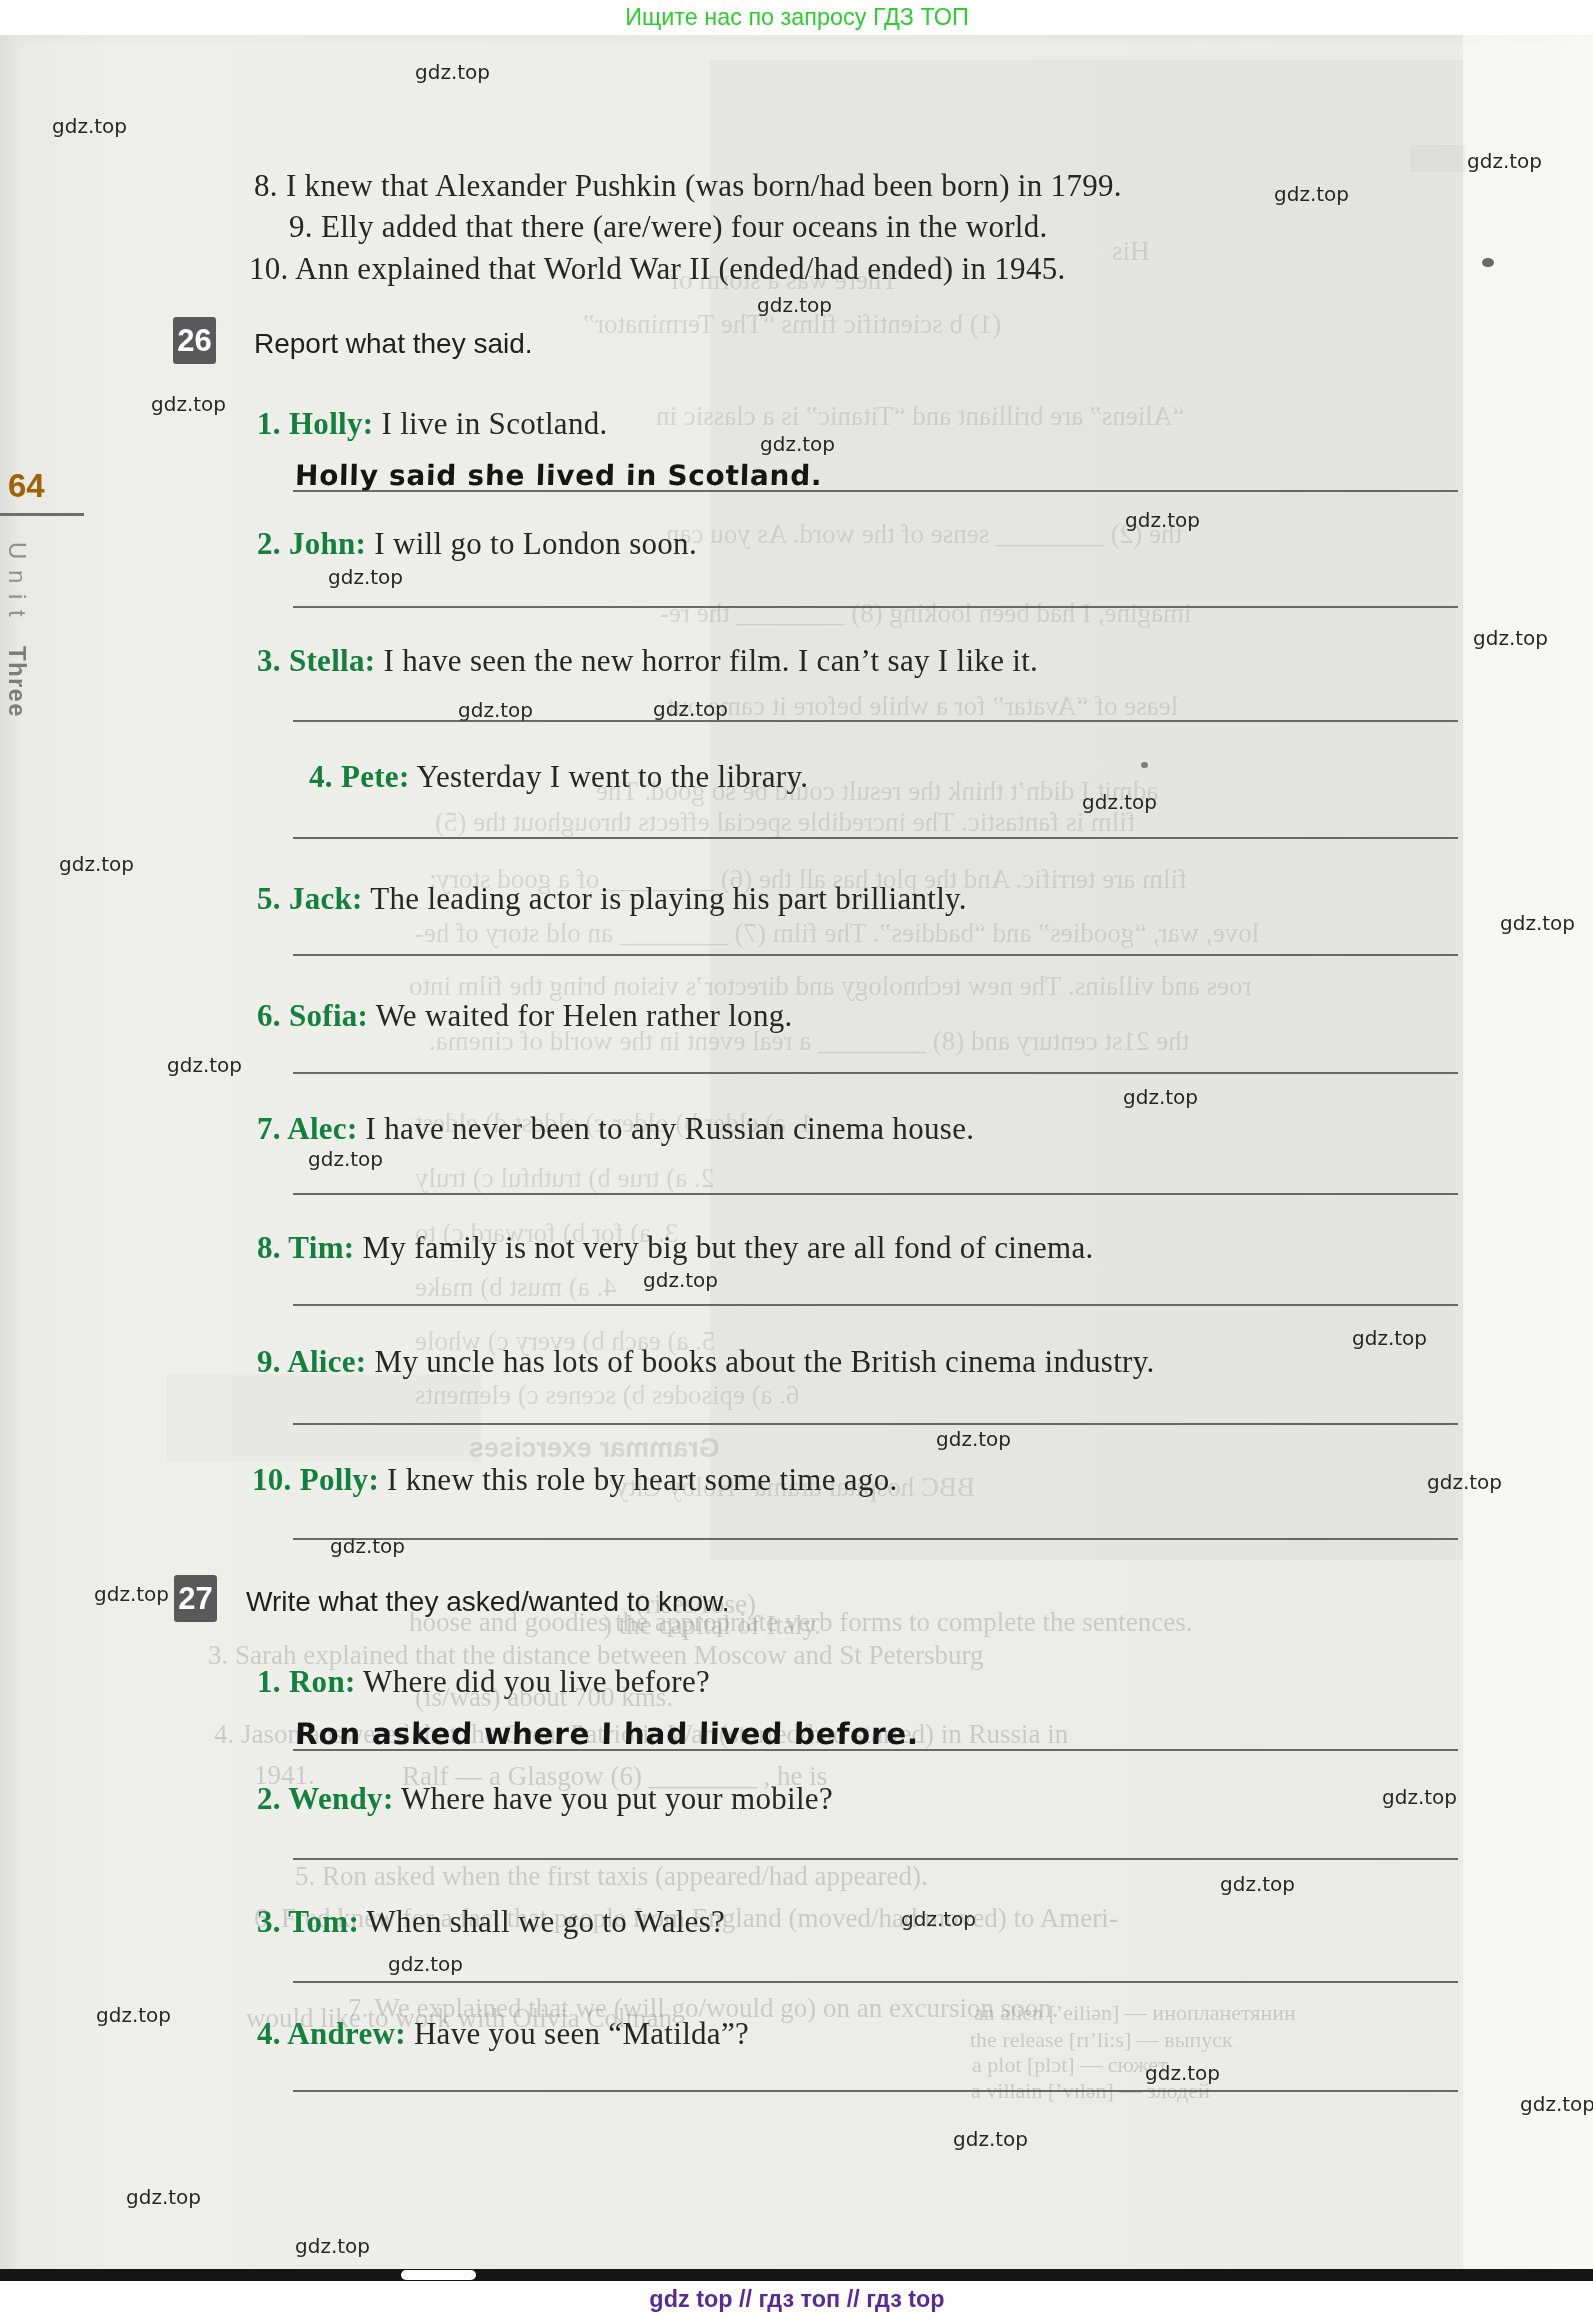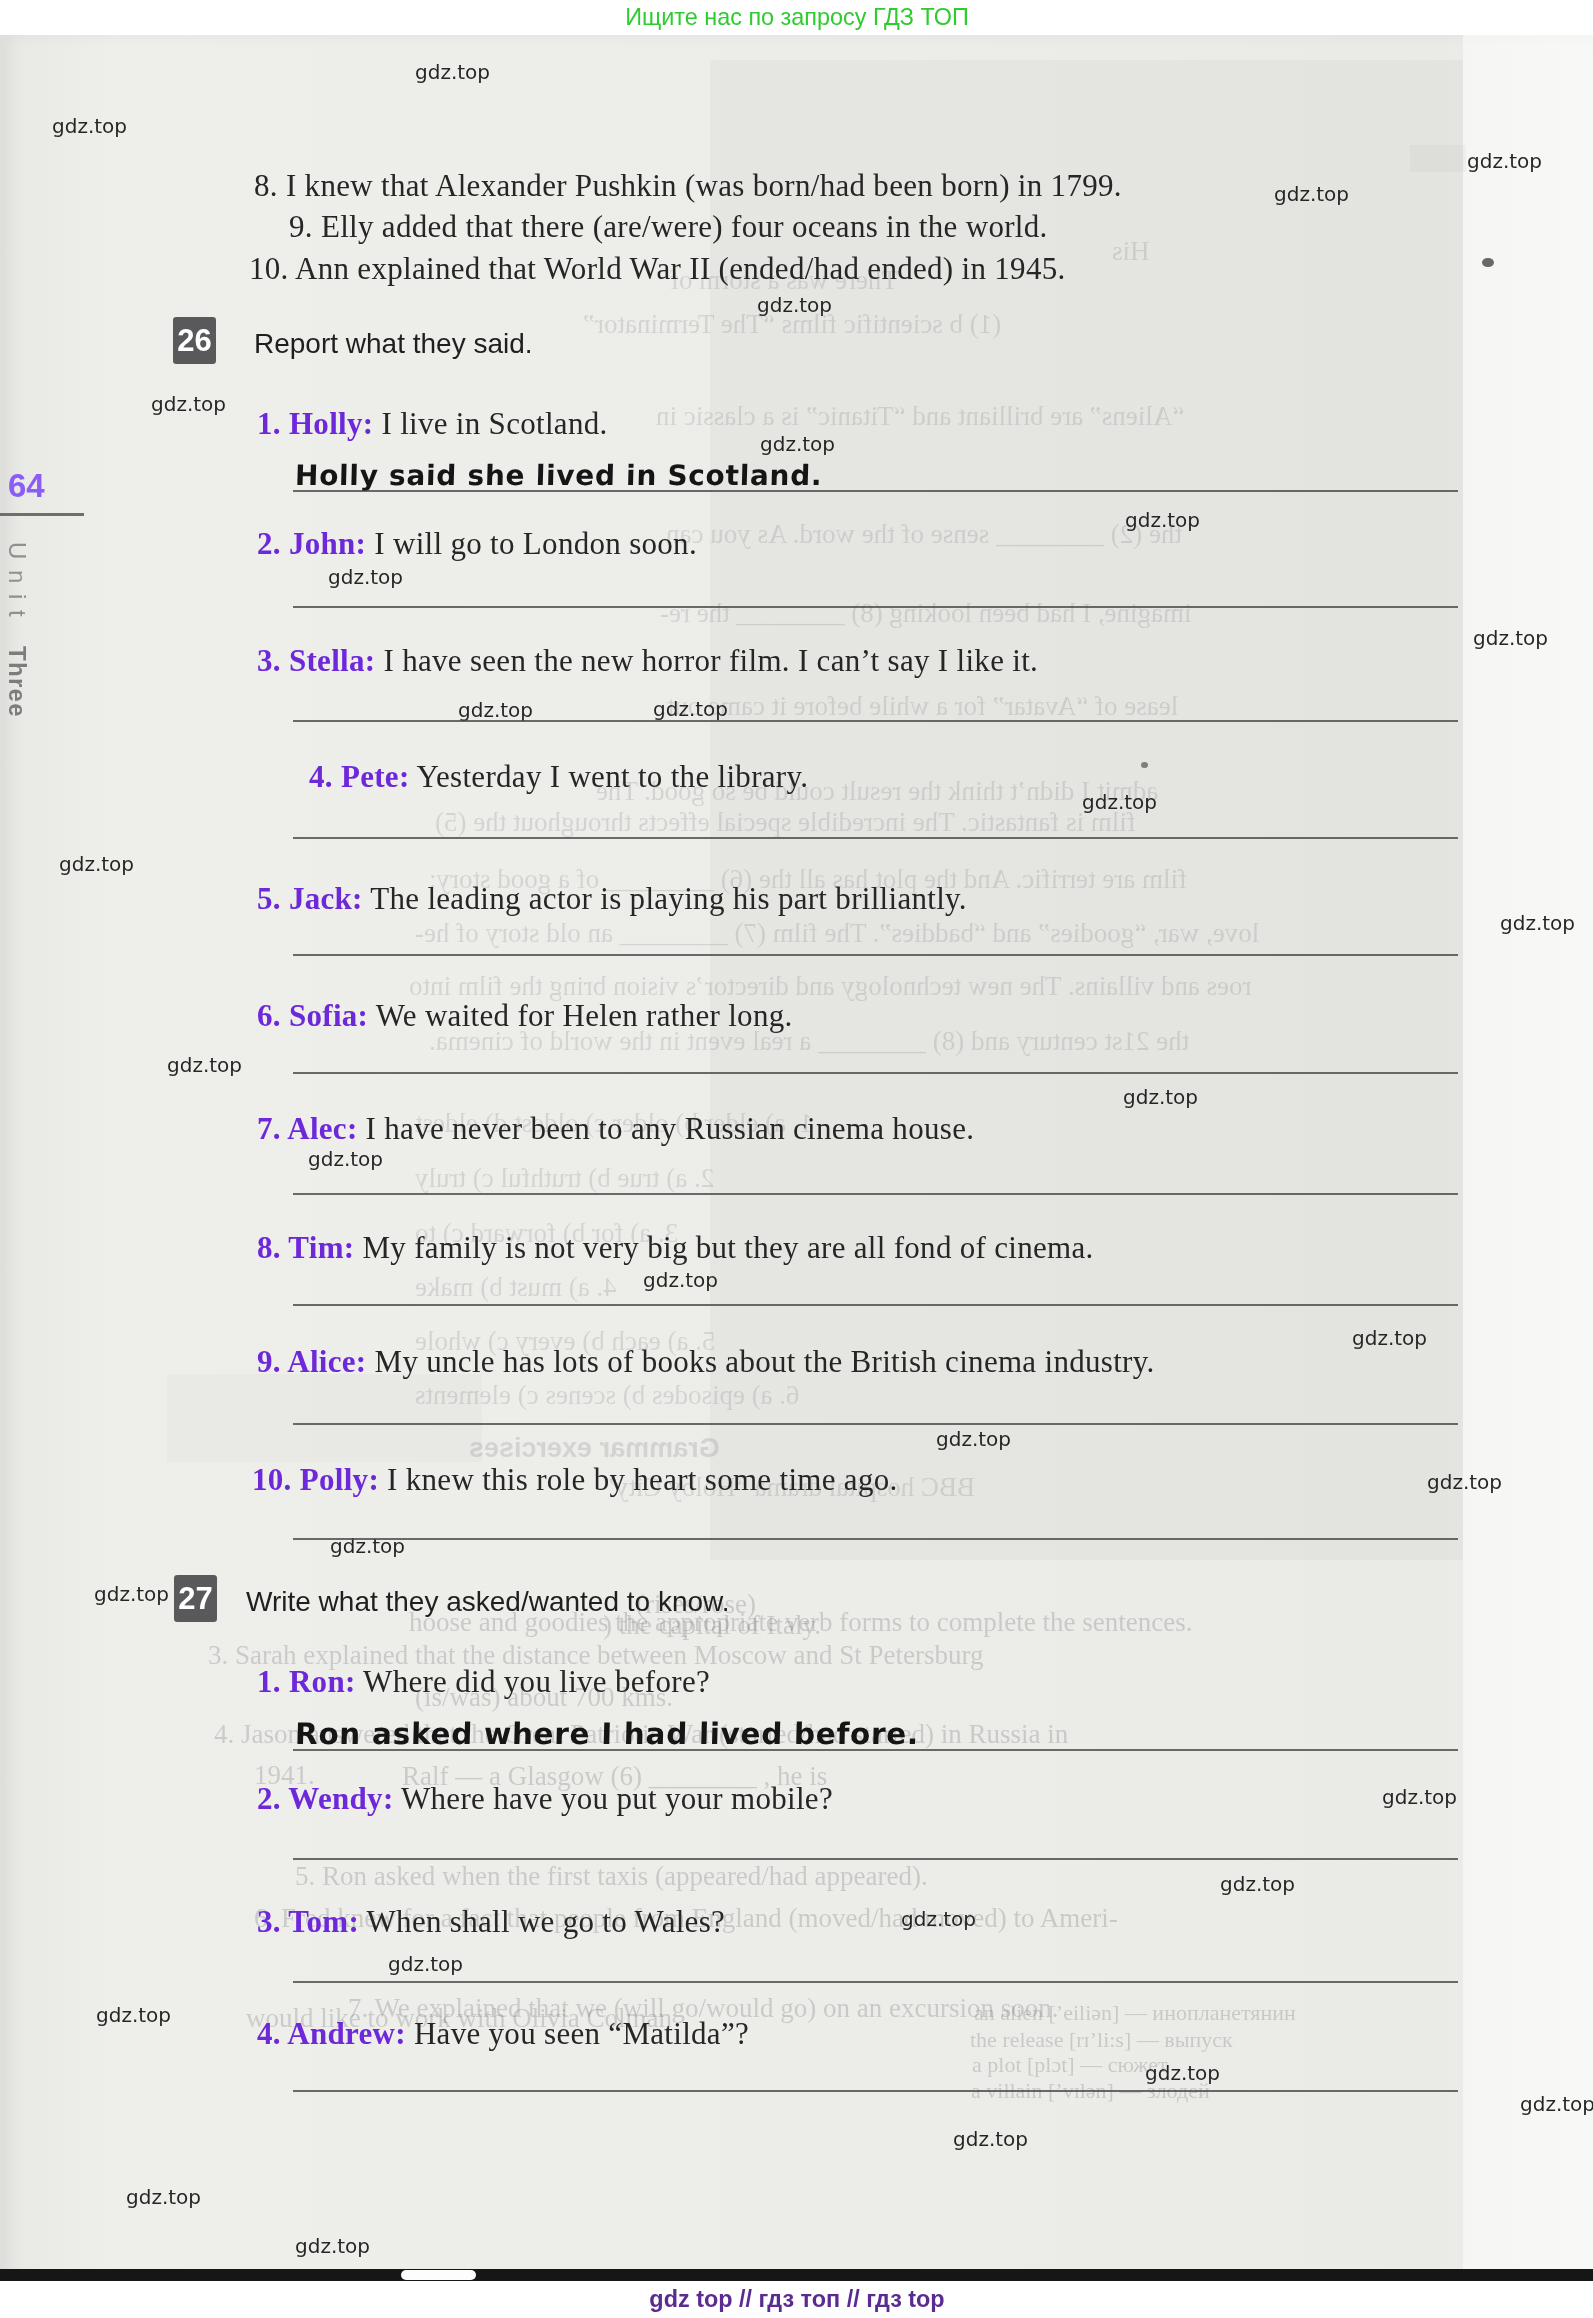--- a/index.html
+++ b/index.html
@@ -10,36 +10,36 @@
            box-shadow:inset 9.4px 0 14.7px rgba(0,0,0,0.05);}
   .light-strip{position:absolute;left:1463px;top:35px;width:131px;height:2246px;background:rgba(255,255,255,0.5);}
   .wash{position:absolute;background:rgba(110,112,108,0.055);}
   .promo{position:absolute;left:0;top:4px;width:1594px;text-align:center;
          font-family:"Liberation Sans",sans-serif;font-size:23.4px;font-weight:500;color:#2fcb2f;}
   .footer{position:absolute;left:0;top:2286px;width:1594px;text-align:center;
           font-family:"Liberation Sans",sans-serif;font-size:23.4px;font-weight:600;color:#5a2b90;}
   .band{position:absolute;left:0;top:2269px;width:1594px;height:12px;background:#161616;}
   .notch{position:absolute;left:401px;top:2270px;width:75px;height:10px;background:#fdfdfd;border-radius:5.4px;}
   .item{position:absolute;font-size:31px;color:#262626;white-space:nowrap;letter-spacing:0.3px;line-height:1.1;}
-  .item b{font-weight:700;color:#6d28d9;}
+  .item b{font-weight:700;color:#15803d;}
   .ansline{position:absolute;left:293px;width:1165px;height:2px;background:#474747;opacity:0.8;}
   .hand{position:absolute;font-family:"DejaVu Sans",sans-serif;font-weight:700;font-size:28px;
         color:#151515;letter-spacing:0.7px;white-space:nowrap;transform:skewX(-1.5deg);}
   .badge{position:absolute;width:43px;height:47px;background:#59595c;color:#ffffff;
          font-family:"Liberation Sans",sans-serif;font-weight:700;font-size:31px;
          display:flex;align-items:center;justify-content:center;border-radius:3.3px;}
   .extitle{position:absolute;font-family:"Liberation Sans",sans-serif;font-size:28px;color:#1f1f1f;white-space:nowrap;}
   .wm{position:absolute;font-family:"DejaVu Sans",sans-serif;font-size:20px;color:#141414;opacity:0.92;white-space:nowrap;}
   .ghost{position:absolute;font-size:27px;color:#40454a;opacity:0.16;white-space:nowrap;filter:blur(0.5px);}
   .ghost.m{transform:scaleX(-1);opacity:0.14;}
   .ghost.b{font-weight:700;font-family:"Liberation Sans",sans-serif;}
   .ghost.n{opacity:0.2;}
   .ghost.small{font-size:22px;}
   .pagenum{position:absolute;left:8px;top:467px;font-family:"Liberation Sans",sans-serif;
-           font-weight:700;font-size:33px;color:#8b5cf6;}
+           font-weight:700;font-size:33px;color:#a16207;}
   .siderule{position:absolute;left:0;top:513px;width:84px;height:2.7px;background:#6e6e6e;}
   .unitlabel{position:absolute;left:2.7px;top:542px;writing-mode:vertical-lr;text-orientation:sideways;
              font-family:"Liberation Sans",sans-serif;font-size:24px;color:#909090;}
   .unitlabel .w1{letter-spacing:10.7px;}
   .unitlabel .w2{font-weight:700;color:#7d7d7d;letter-spacing:1.3px;margin-top:19px;}
   .speck{position:absolute;background:#3a3a3a;border-radius:50%;}
 </style>
 </head>
 <body>
 

